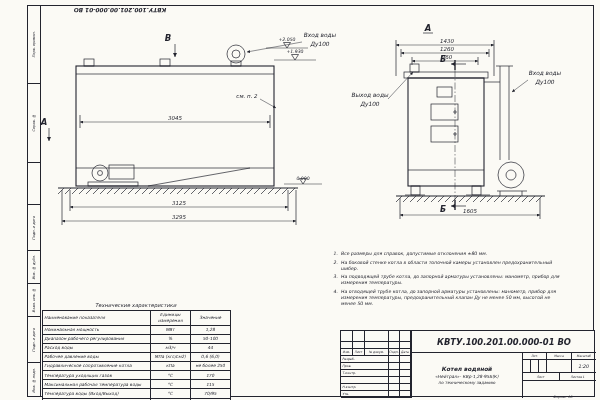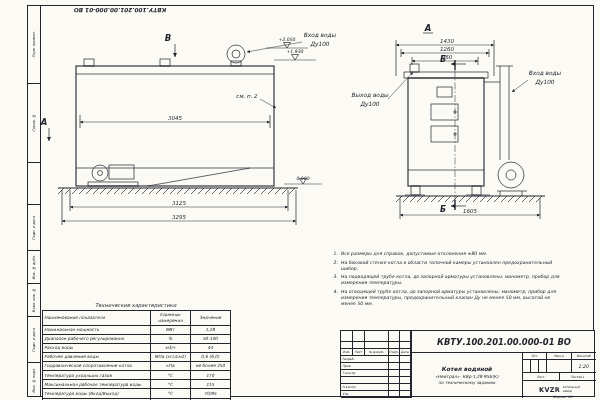--- a/index.html
+++ b/index.html
@@ -360,24 +360,17 @@
         <div class="c" style="width:8.1px"></div>
           <div class="c" style="width:8.1px"></div>
           <div class="c" style="width:8.1px"></div>
         <div class="c" style="width:24.3px"></div>
         <div class="c scaleval" style="width:24.4px">1:20</div>
       </div>
       <div class="row" style="height:8px">
         <div class="c" style="width:36.5px">Лист</div>
         <div class="c" style="width:36.5px">Листов 1</div>
       </div>
-      <div class="company">
-        <span class="logo">KVZR</span>
-        <span class="complines">
-          <span>котельный</span><br>
-          <span>завод</span>
-        </span>
-      </div>
     </div>
   </div>
 
   <div class="format-note">Формат А3</div>
 </div>
 
 </body></html>

